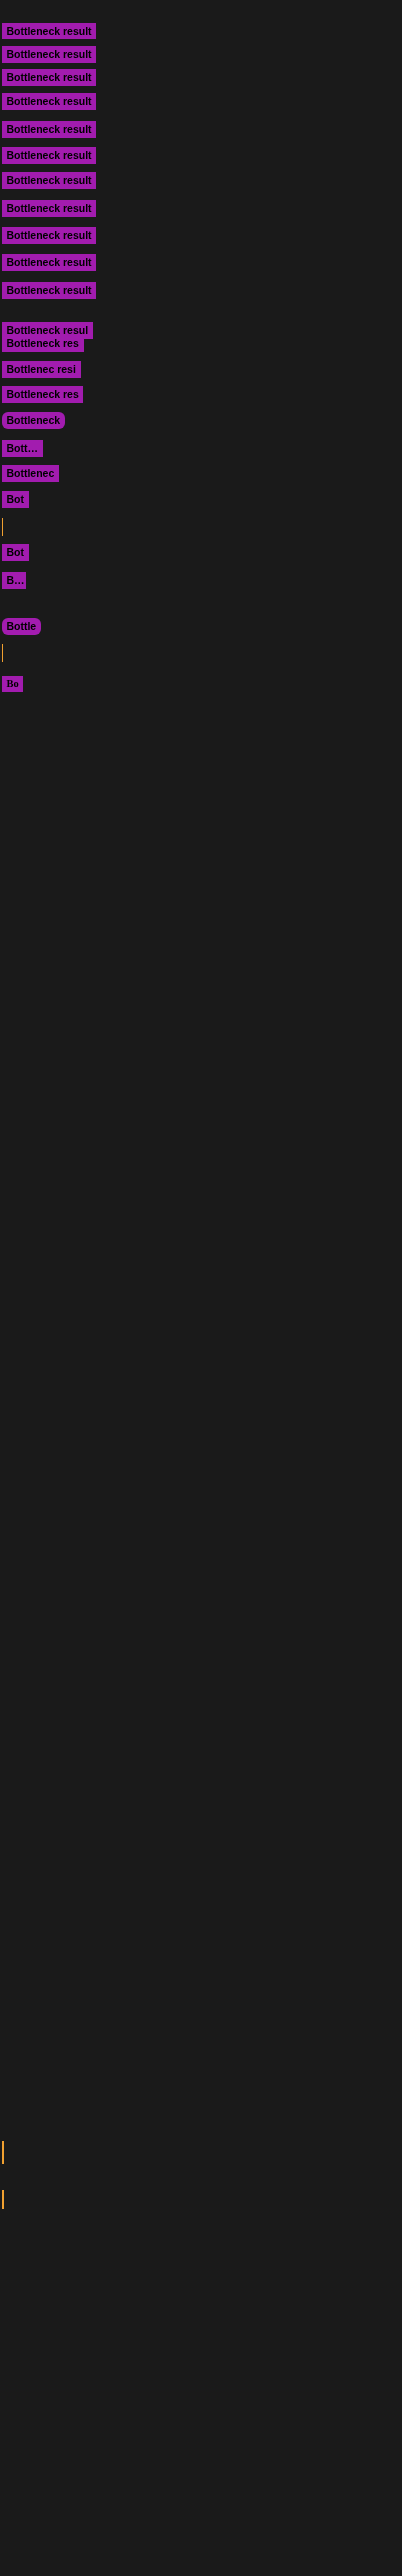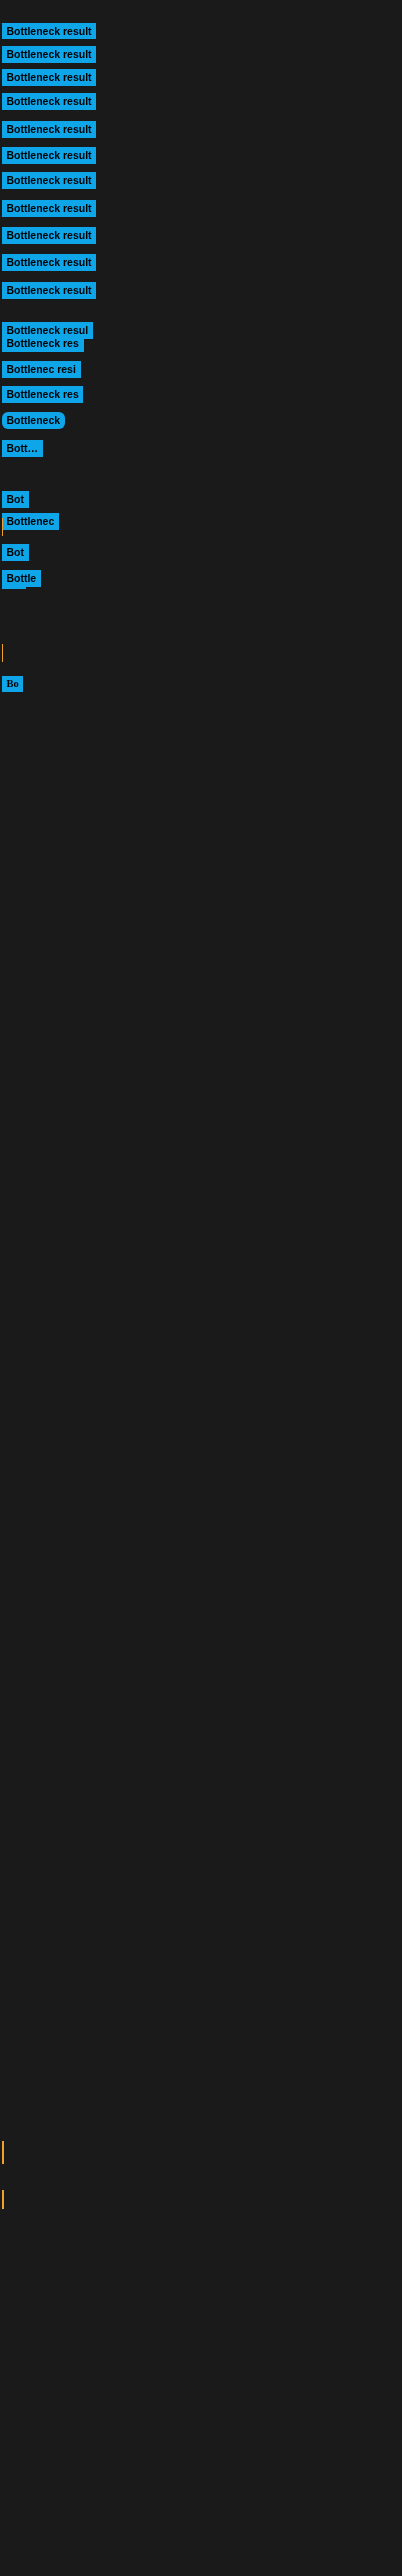--- a/index.html
+++ b/index.html
@@ -21,21 +21,21 @@
       color: #cccccc;
       font-size: 11.3px;
       padding: 6.4px 0;
       position: absolute;
       top: 0;
       width: 100%;
     }
 
     .bottleneck-label {
       display: inline-block;
-      background-color: #0ea5e9;
+      background-color: #a21caf;
       color: #000000;
       font-weight: bold;
       font-size: 10.5px;
       padding: 2.4px 4.8px;
       position: absolute;
       left: 1.6px;
       white-space: nowrap;
       overflow: hidden;
     }
 
@@ -64,23 +64,23 @@
 <div class="bottleneck-label" style="top: 200px; max-width: 105px;">Bottleneck result</div>
 <div class="bottleneck-label" style="top: 227px; max-width: 105px;">Bottleneck result</div>
 <div class="bottleneck-label" style="top: 254px; max-width: 105px;">Bottleneck result</div>
 <div class="bottleneck-label" style="top: 282px; max-width: 105px;">Bottleneck result</div>
 <div class="bottleneck-label" style="top: 322px; max-width: 95px;">Bottleneck resul</div>
 <div class="bottleneck-label" style="top: 335px; max-width: 85px;">Bottleneck res</div>
 <div class="bottleneck-label" style="top: 361px; max-width: 89px;">Bottlenec resi</div>
 <div class="bottleneck-label" style="top: 386px; max-width: 81px;">Bottleneck res</div>
 <div class="bottleneck-label" style="top: 412px; max-width: 66px; border-radius: 6px;">Bottleneck</div>
 <div class="bottleneck-label" style="top: 440px; max-width: 47px;">Bott…</div>
-<div class="bottleneck-label" style="top: 465px; max-width: 61px; margin-top: 48px;">Bottlenec</div>
+<div class="bottleneck-label" style="top: 465px; max-width: 61px;">Bottlenec</div>
 <div class="bottleneck-label" style="top: 491px; max-width: 37px;">Bot</div>
 <div class="vertical-line" style="top: 518px; height: 17.7px;"></div>
 <div class="bottleneck-label" style="top: 544px; max-width: 37px;">Bot</div>
 <div class="bottleneck-label" style="top: 572px; max-width: 24px;">B…</div>
-<div class="bottleneck-label" style="top: 570px; max-width: 45px;">Bottle</div>
+<div class="bottleneck-label" style="top: 618px; max-width: 45px; border-radius: 6px;">Bottle</div>
 <div class="vertical-line" style="top: 644px; height: 17.7px;"></div>
 <div class="bottleneck-label" style="top: 676px; max-width: 26px; font-family: Liberation Serif, serif;">Bo</div>
 <div style="position: absolute; left: 1.6px; top: 2141px; width: 2.4px; height: 22.5px; background-color: rgb(240, 160, 48);"></div>
 <div style="position: absolute; left: 1.6px; top: 2190px; width: 2.4px; height: 19.3px; background-color: rgb(240, 160, 48);"></div>
 
 
 </body></html>

